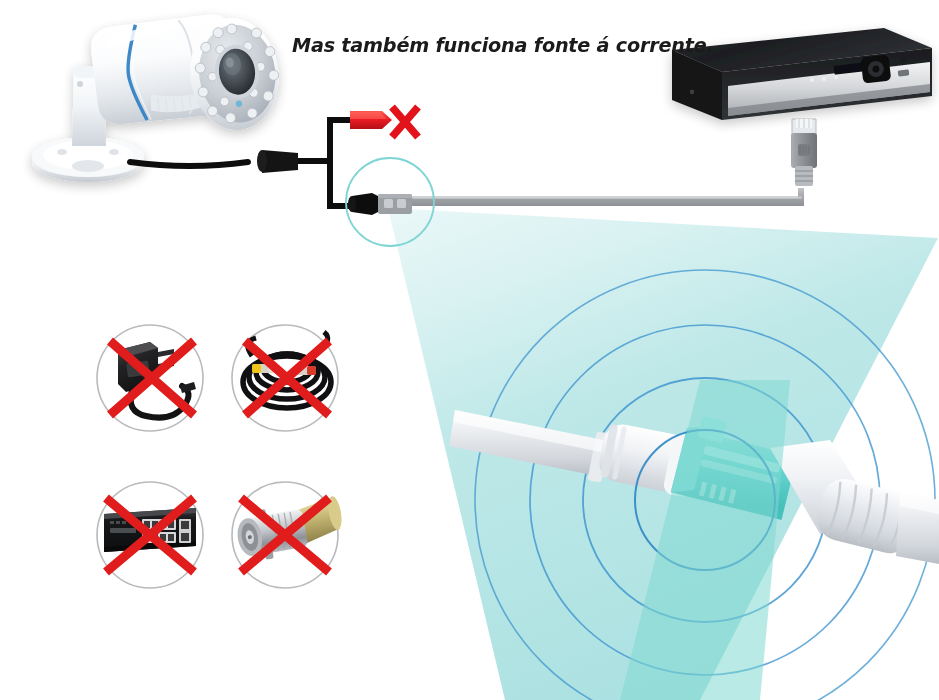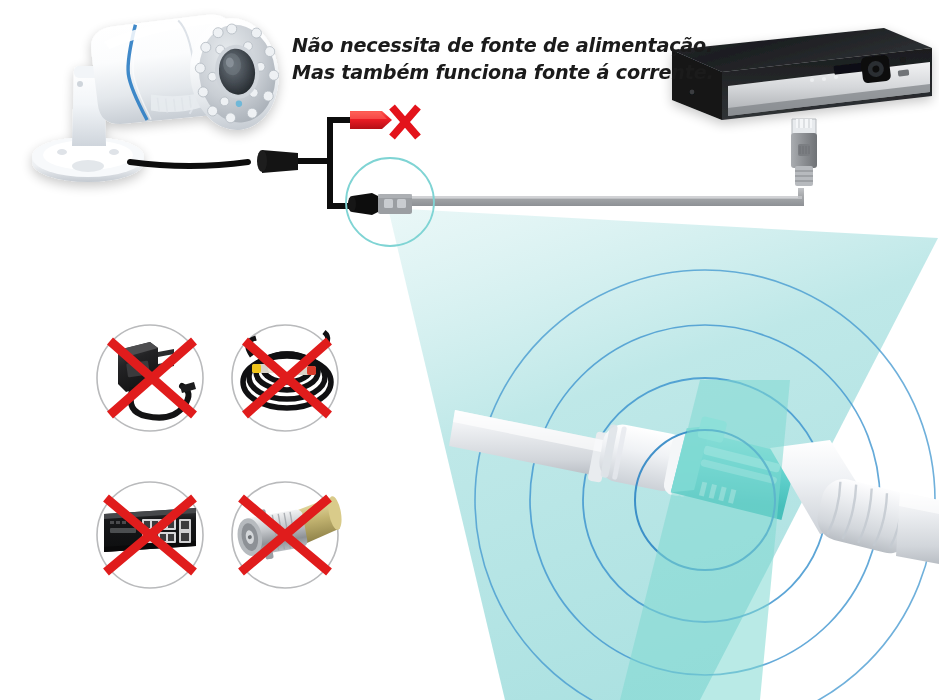--- a/index.html
+++ b/index.html
@@ -493,17 +493,16 @@
             <path d="M288,513 l0,36"></path>
             <path d="M294,513 l0,36"></path>
         </g>
       </g>
       <path d="M241,498 L329,572 M329,498 L241,572" stroke="#e01c1c" stroke-width="9" stroke-linecap="butt"></path>
     </g>
 
   </svg>
 
   <div class="caption">
-    <div>Não necessita de fonte de alimentação.</div>
     <div>Mas também funciona fonte á corrente.</div>
   </div>
 
 </div>
 
 </body></html>

